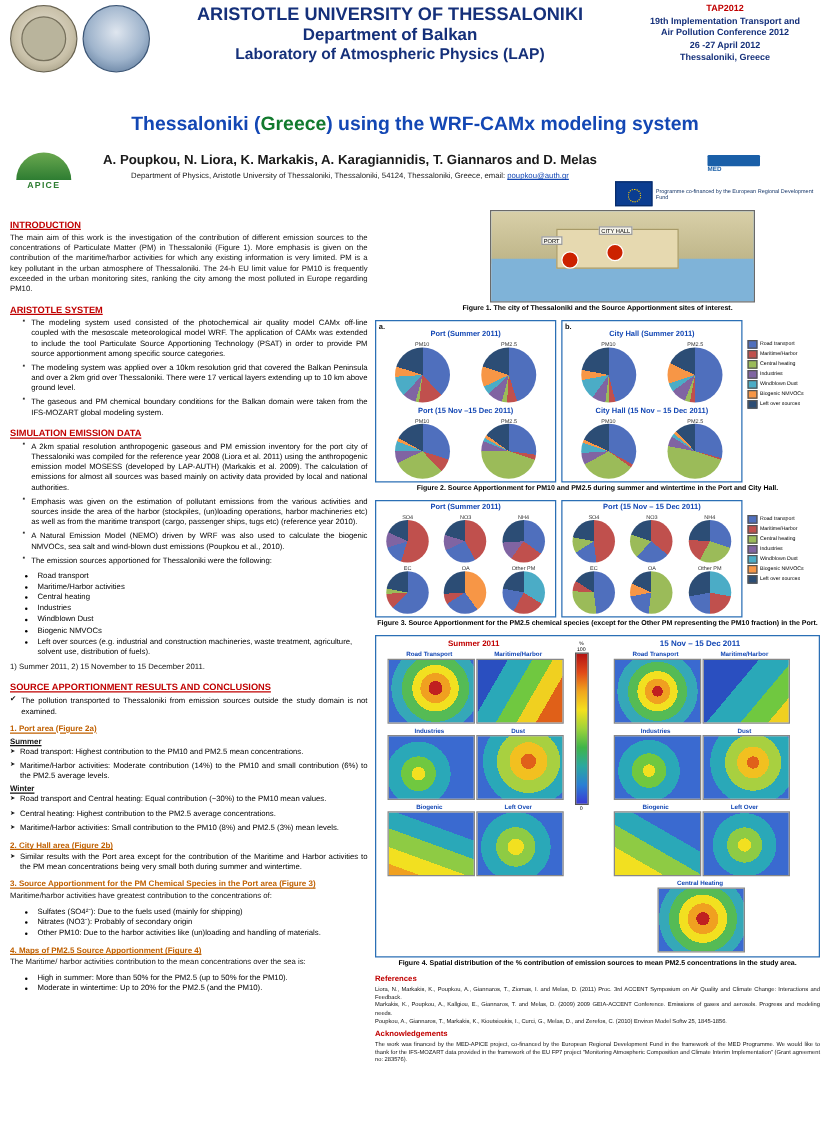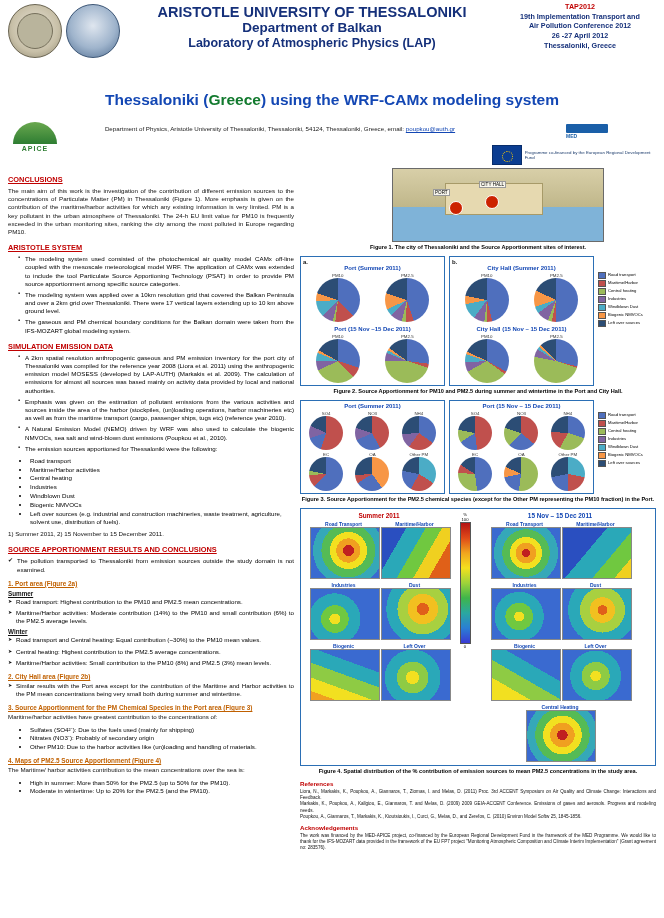--- a/index.html
+++ b/index.html
@@ -135,37 +135,38 @@
     <br>
     <span>Thessaloniki (</span><span class="grn">Greece</span><span>) using the WRF-CAMx modeling system</span>
   </div>
 
   <div class="apice">
     <div class="arc"></div>
     <div class="nm">APICE</div>
   </div>
 
   <div class="authors">
+    <div class="a1">A. Poupkou, N. Liora, K. Markakis, A. Karagiannidis, T. Giannaros and D. Melas</div>
     <div class="a2">
       <span>Department of Physics, Aristotle University of Thessaloniki, Thessaloniki, 54124, Thessaloniki, Greece, email: </span><span class="lnk">poupkou@auth.gr</span>
     </div>
   </div>
 
   <div class="medlogo">
     <div class="b"></div>
     <div class="t">MED</div>
   </div>
   <div class="eulogo">
     <div class="flag"></div>
     <div class="txt">Programme co-financed by the European Regional Development Fund</div>
   </div>
 
   <div class="colL">
 
-    <div class="sechead">CONCLUSIONS</div>
+    <div class="sechead">INTRODUCTION</div>
     <p class="body">The main aim of this work is the investigation of the contribution of different emission sources to the concentrations of Particulate Matter (PM) in Thessaloniki (Figure 1). More emphasis is given on the contribution of the maritime/harbor activities for which any existing information is very limited. PM is a key pollutant in the urban atmosphere of Thessaloniki. The 24-h EU limit value for PM10 is frequently exceeded in the urban monitoring sites, ranking the city among the most polluted in Europe regarding PM10.</p>
 
     <div class="sechead">ARISTOTLE SYSTEM</div>
     <ul class="bul">
       <li>The modeling system used consisted of the photochemical air quality model CAMx off-line coupled with the mesoscale meteorological model WRF. The application of CAMx was extended to include the tool Particulate Source Apportioning Technology (PSAT) in order to provide PM source apportionment among specific source categories.</li>
       <li>The modeling system was applied over a 10km resolution grid that covered the Balkan Peninsula and over a 2km grid over Thessaloniki. There were 17 vertical layers extending up to 10 km above ground level.</li>
       <li>The gaseous and PM chemical boundary conditions for the Balkan domain were taken from the IFS-MOZART global modeling system.</li>
     </ul>
 
     <div class="sechead">SIMULATION EMISSION DATA</div>

